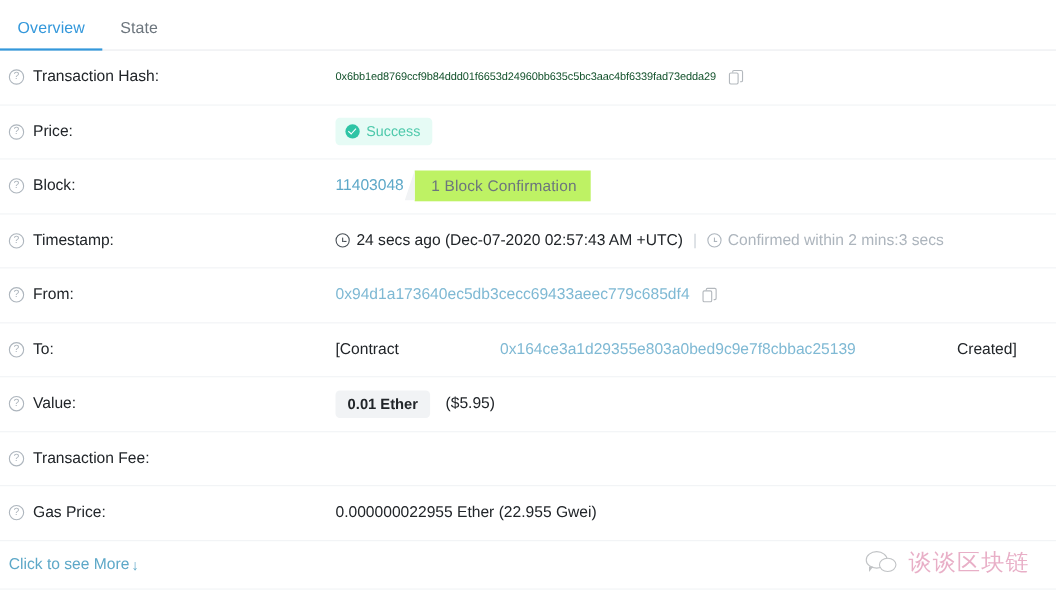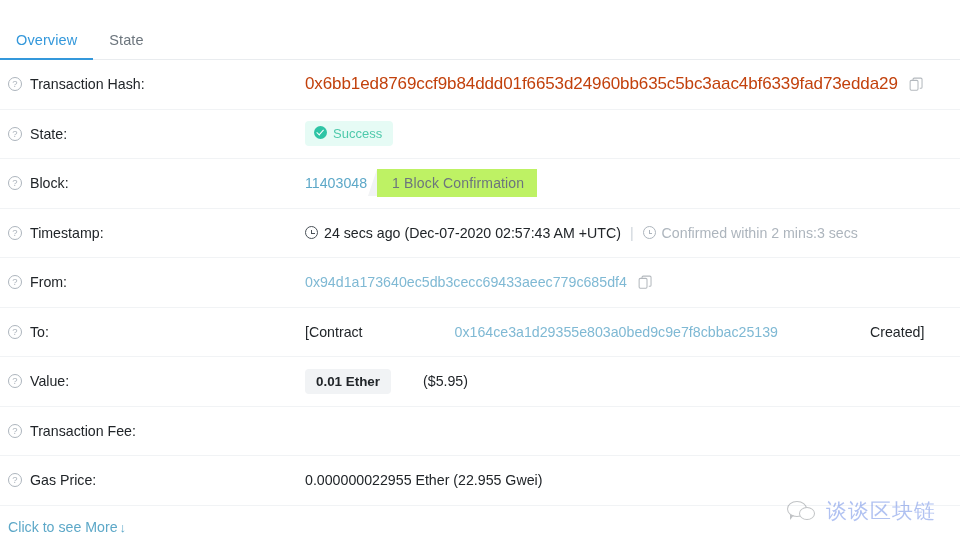--- a/index.html
+++ b/index.html
@@ -15,21 +15,21 @@
 
   .page {
     position: relative;
     width: 960px;
     height: 541px;
     background: #fff;
   }
 
   
   .tabbar {
-    height: 60px;
+    height: 46px;
     display: flex;
     align-items: flex-end;
     padding-left: 0px;
     border-bottom: 1px solid #e9ecef;
     background: #fff;
   }
   .tab {
     font-size: 14.5px;
     padding: 0 16px 11px 16px;
     cursor: pointer;
@@ -105,33 +105,33 @@
     width: 15px; height: 15px;
     flex: 0 0 15px;
     margin-left: 11px;
     cursor: pointer;
     opacity: .62;
     display: inline-block;
   }
   .copy-icon svg { display: block; }
 
   .mono-hash {
-    color: #c2410c;
-    font-size: 17px;
+    color: #14532d;
+    font-size: 10px;
     letter-spacing: -0.1px;
     white-space: nowrap;
   }
 
   .link { color: #5da8c8; text-decoration: none; cursor: pointer; }
   .link-addr { color: #7fb9d4; cursor: pointer; text-decoration: none; white-space: nowrap; }
 
   
   .status-badge {
     display: inline-flex;
-    align-items: flex-start;
+    align-items: center;
     gap: 6px;
     background: #e6fbf5;
     color: #4ec9ab;
     font-size: 13px;
     padding: 5px 11px 5px 9px;
     border-radius: 4px;
     cursor: default;
   }
   .check-circle {
     width: 13px; height: 13px;
@@ -223,21 +223,21 @@
   
   .ether-chip {
     background: #f1f3f5;
     padding: 5px 11px;
     border-radius: 4px;
     font-size: 13.4px;
     font-weight: bold;
     color: #212529;
     cursor: default;
   }
-  .usd { margin-left: 32px; color: #212529; font-size: 14.2px; }
+  .usd { margin-left: 14px; color: #212529; font-size: 14.2px; }
 
   
   .more-row {
     display: flex;
     align-items: center;
     min-height: 44px;
     padding-left: 8px;
     border-bottom: 1px solid #f1f3f5;
   }
   .more-link {
@@ -258,21 +258,21 @@
     bottom: 16px;
     display: flex;
     align-items: center;
     gap: 9px;
     opacity: 0.34;
     pointer-events: none;
     user-select: none;
   }
   .wm-text {
     font-size: 21px;
-    color: #1d4ed8;
+    color: #be185d;
     font-family: Liberation Sans, sans-serif;
     letter-spacing: 1px;
   }
   .wm-icon { width: 30px; height: 24px; position: relative; flex: 0 0 30px; }
   .wm-icon .b1 {
     position: absolute; left: 0; top: 2px;
     width: 20px; height: 16px;
     border: 1.6px solid #495057;
     border-radius: 50%;
   }
@@ -315,21 +315,21 @@
               <rect x="1.2" y="3.6" width="8.4" height="10.6" rx="1.3" fill="none" stroke="#868e96" stroke-width="1.1"></rect>
               <path d="M4.3 3.2V2.5a1.3 1.3 0 0 1 1.3-1.3h7a1.3 1.3 0 0 1 1.3 1.3v8.3a1.3 1.3 0 0 1-1.3 1.3h-1.1" fill="none" stroke="#868e96" stroke-width="1.1"></path>
             </svg>
         </span>
       </div>
     </div>
 
     <div class="row">
       <div class="label-cell">
         <span class="help-icon">?</span>
-        <span>State:</span>
+        <span>Price:</span>
       </div>
       <div class="value-cell">
         <span class="status-badge">
           <span class="check-circle"></span>
           <span>Success</span>
         </span>
       </div>
     </div>
 
     <div class="row">

